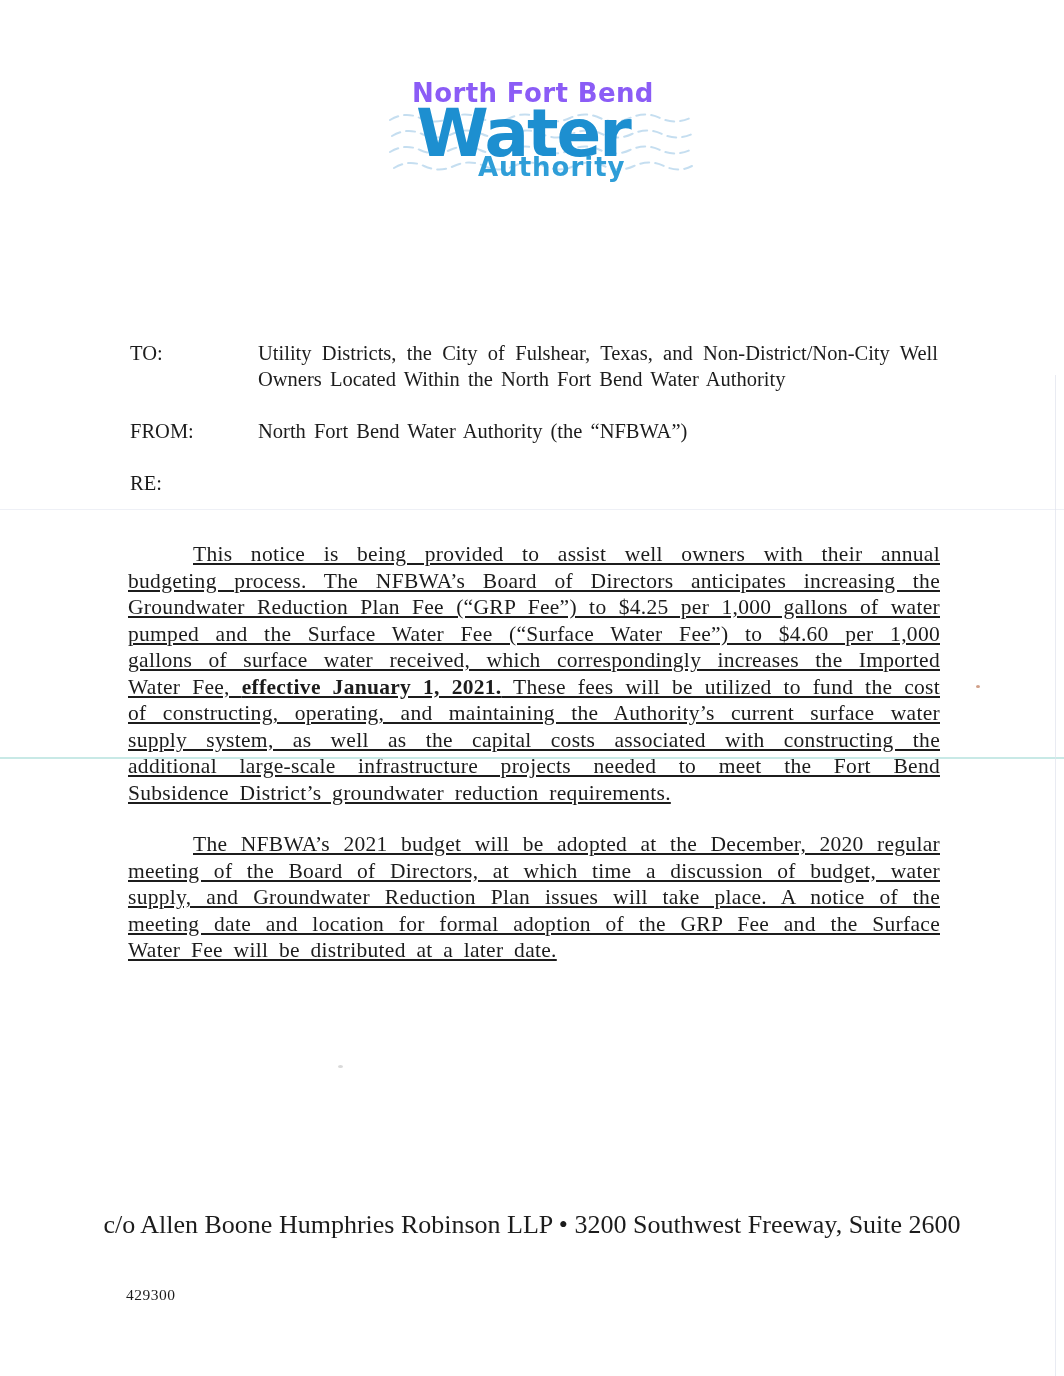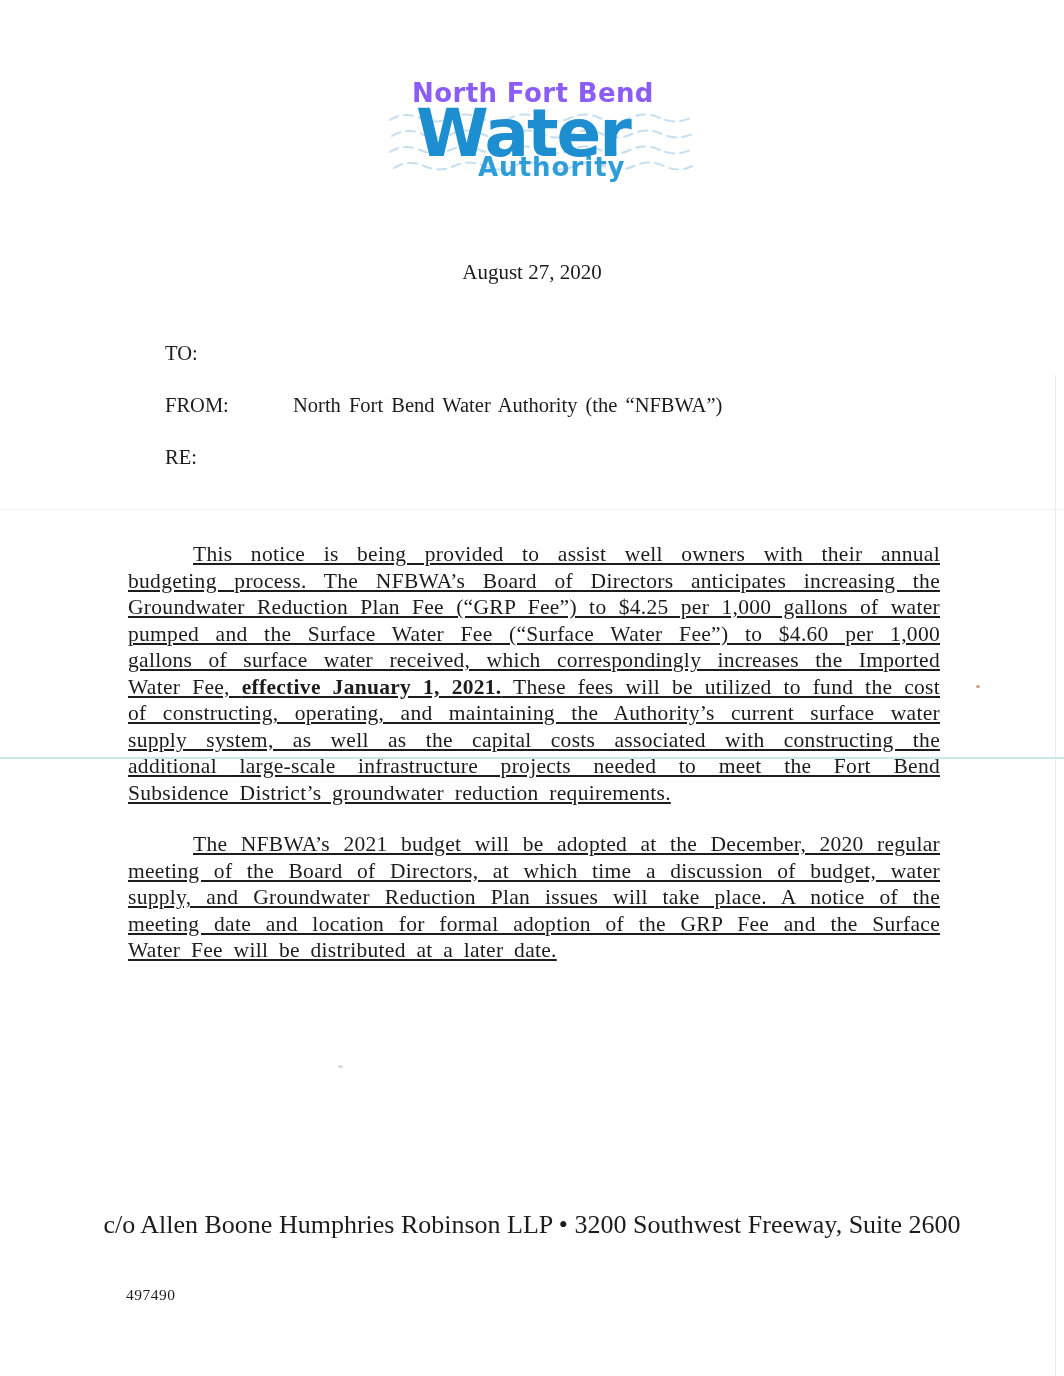--- a/index.html
+++ b/index.html
@@ -41,21 +41,21 @@
   }
 
   
   .date-line {
     position: absolute; top: 260px; left: 0; width: 100%;
     text-align: center; font-size: 21px;
   }
 
   
   .memo { position: absolute; left: 130px; top: 340px; width: 808px; font-size: 20.5px; line-height: 26px; }
-  .memo-row { display: flex; margin-bottom: 26px; margin-left: 35px; }
+  .memo-row { display: flex; margin-bottom: 26px; }
   .memo-label { width: 128px; flex: none; }
   .memo-value { flex: 1; text-align: justify; word-spacing: 3px; }
 
   
   .body-text {
     position: absolute; left: 128px; top: 541px; width: 812px;
     font-size: 21.5px; line-height: 26.5px; text-align: justify;
     word-spacing: 5px; letter-spacing: 0.3px;
   }
   .body-text p { margin: 0 0 25px 0; text-indent: 65px; text-decoration: underline; }
@@ -88,45 +88,45 @@
         <path d="M4,28 Q19,19 34,26 T64,26 T94,26 T124,26 T154,26 T184,26 T214,26 T244,26 T274,26 T304,26"></path>
         <path d="M2,44 Q17,35 32,42 T62,42 T92,42 T122,42 T152,42 T182,42 T212,42 T242,42 T272,42 T302,42"></path>
         <path d="M6,60 Q21,51 36,58 T66,58 T96,58 T126,58 T156,58 T186,58 T216,58 T246,58 T276,58 T304,58"></path>
       </g>
     </svg>
     <div class="logo-top">North Fort Bend</div>
     <div class="logo-main">Water</div>
     <div class="logo-sub">Authority</div>
   </div>
 
-  <div class="date-line">August 27, 2020</div>
 
   <div class="memo">
     <div class="memo-row">
       <div class="memo-label">TO:</div>
+      <div class="memo-value">Utility Districts, the City of Fulshear, Texas, and Non-District/Non-City Well Owners Located Within the North Fort Bend Water Authority</div>
     </div>
     <div class="memo-row">
       <div class="memo-label">FROM:</div>
       <div class="memo-value">North Fort Bend Water Authority (the “NFBWA”)</div>
     </div>
     <div class="memo-row">
       <div class="memo-label">RE:</div>
     </div>
   </div>
 
   <div class="body-text">
     <p><span>This notice is being provided to assist well owners with their annual budgeting process.  The NFBWA’s Board of Directors anticipates increasing the Groundwater Reduction Plan Fee (“GRP Fee”) to $4.25 per 1,000 gallons of water pumped and the Surface Water Fee (“Surface Water Fee”) to $4.60 per 1,000 gallons of surface water received, which correspondingly increases the Imported Water Fee, </span><b>effective January 1, 2021.</b><span>  These fees will be utilized to fund the cost of constructing, operating, and maintaining the Authority’s current surface water supply system, as well as the capital costs associated with constructing the additional large-scale infrastructure projects needed to meet the Fort Bend Subsidence District’s groundwater reduction requirements.</span></p>
     <p>The NFBWA’s 2021 budget will be adopted at the December, 2020 regular meeting of the Board of Directors, at which time a discussion of budget, water supply, and Groundwater Reduction Plan issues will take place.  A notice of the meeting date and location for formal adoption of the GRP Fee and the Surface Water Fee will be distributed at a later date.</p>
   </div>
 
   <div class="footer">
     <div>c/o Allen Boone Humphries Robinson LLP • 3200 Southwest Freeway, Suite 2600</div>
   </div>
 
-  <div class="doc-number">497490</div>
+  <div class="doc-number">429300</div>
 
   <div class="artifact scan-line-faint"></div>
   <div class="artifact scan-line-cyan"></div>
   <div class="artifact scan-edge-right"></div>
   <div class="artifact speckle-1"></div>
   <div class="artifact speckle-2"></div>
 
 </div>
 
 </body></html>

